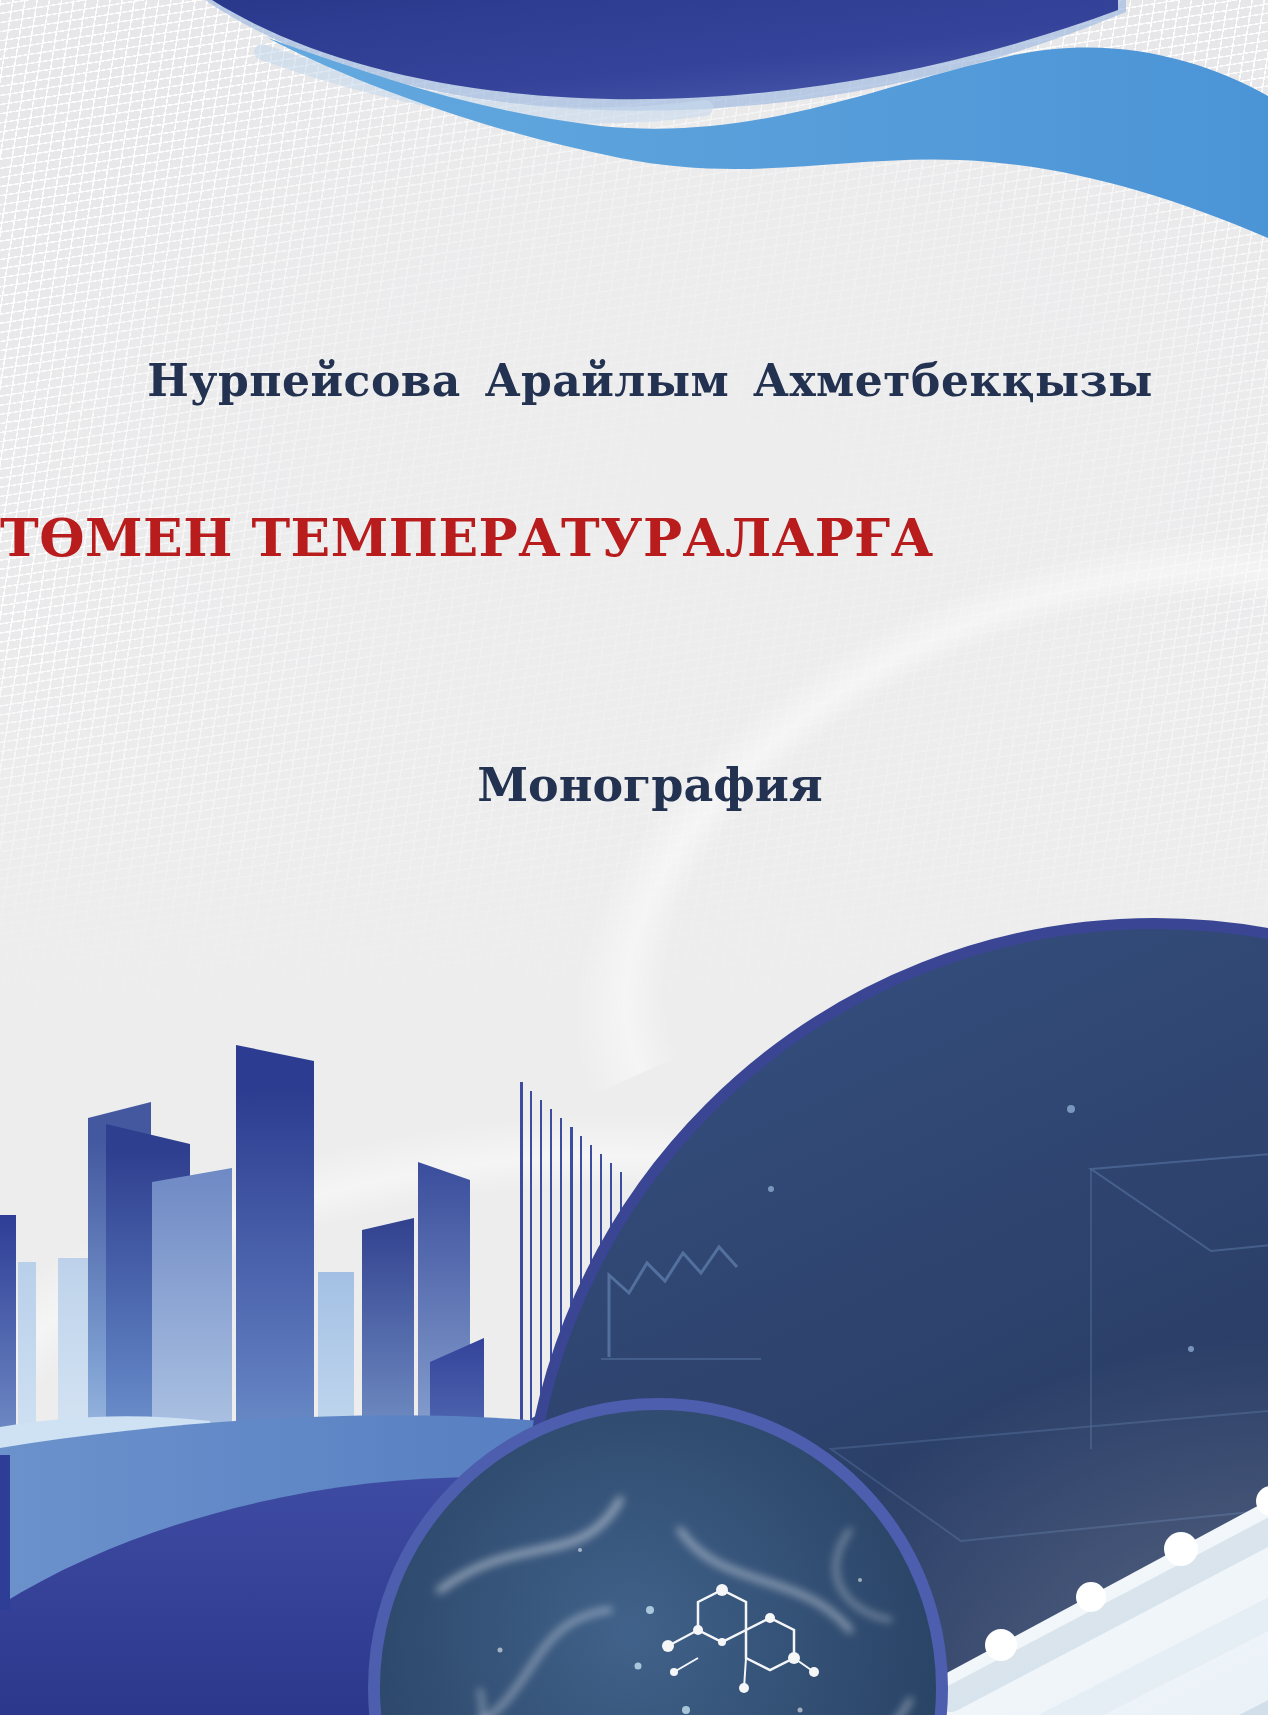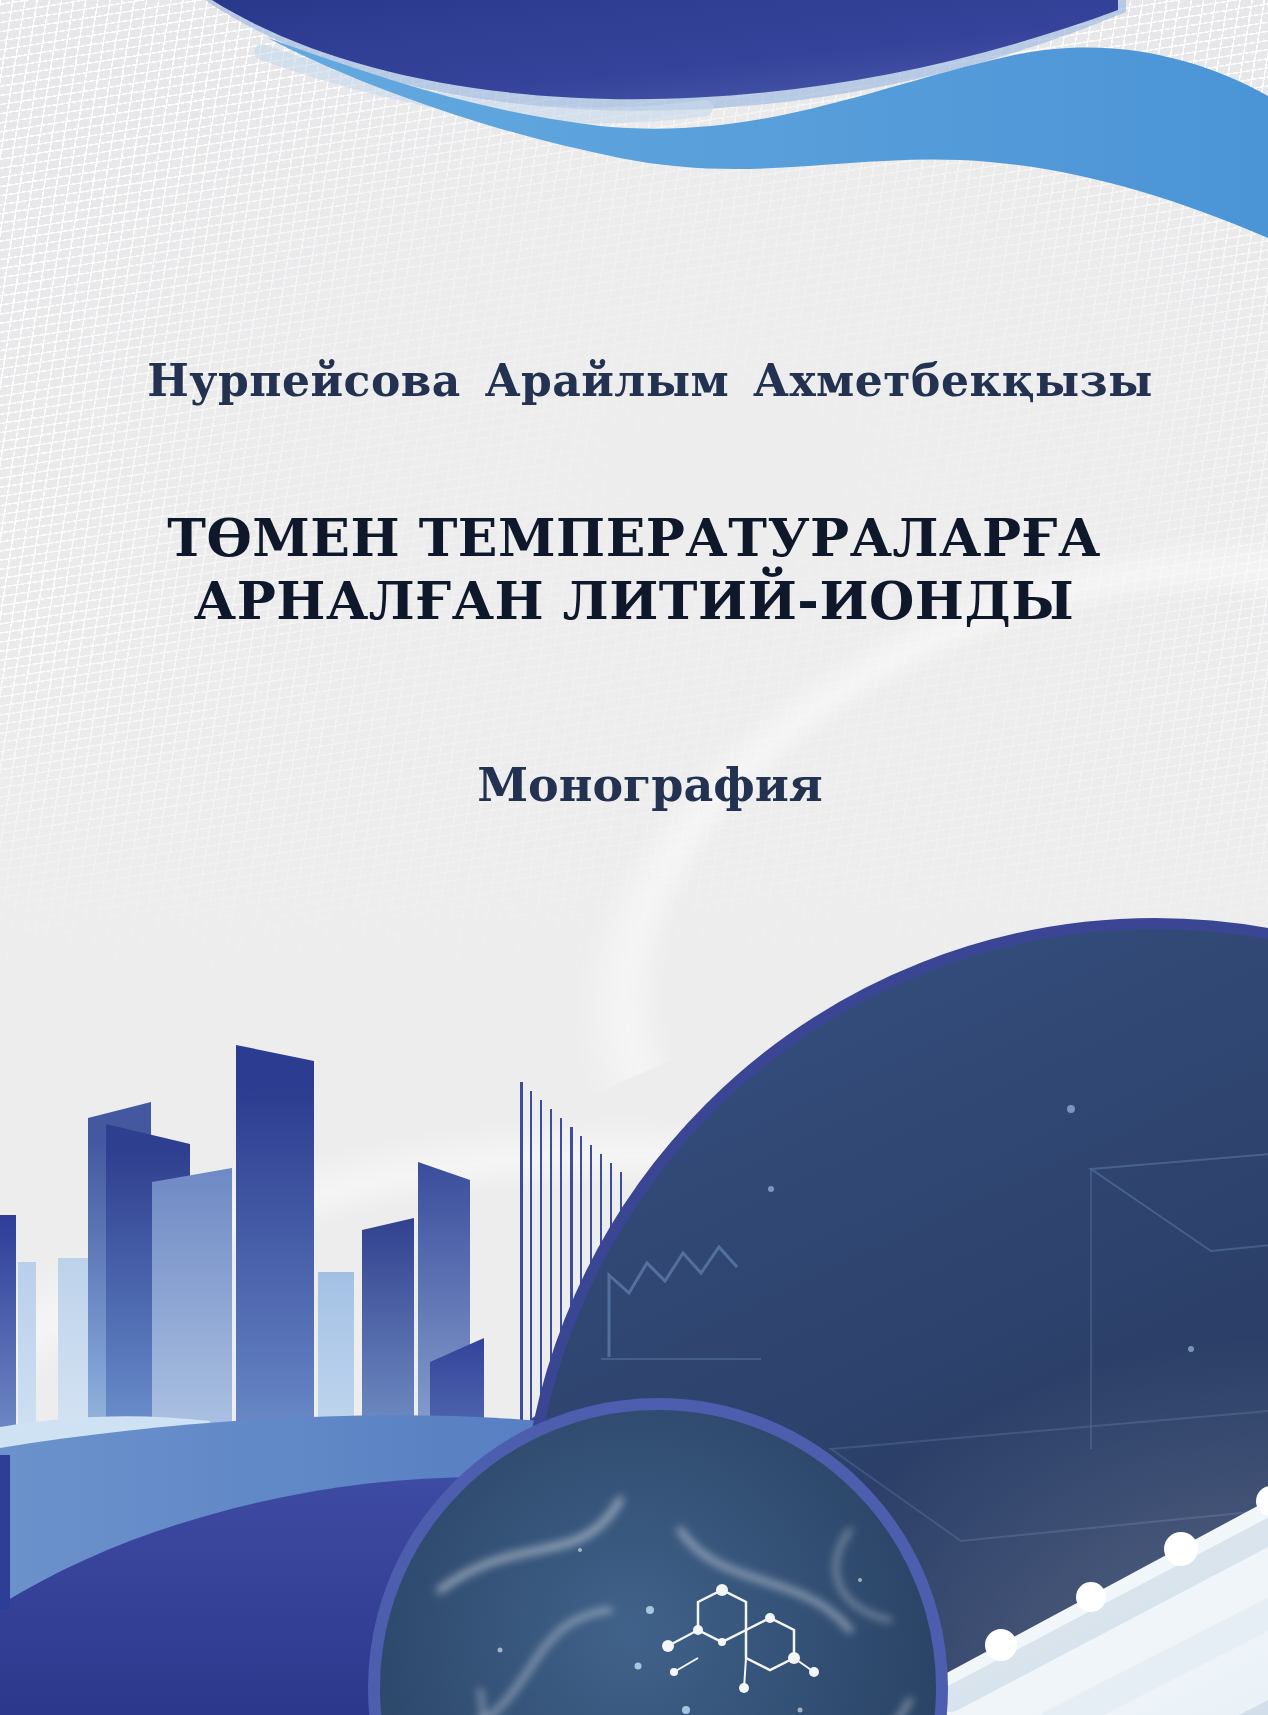--- a/index.html
+++ b/index.html
@@ -32,22 +32,22 @@
   
   .top-waves{position:absolute;left:0;top:0;width:1268px;height:480px;z-index:3;}
   
   .authors{
     position:absolute;left:16px;top:352px;width:100%;z-index:4;
     text-align:center;font-weight:bold;font-size:44px;line-height:58px;
     color:#233250;word-spacing:8px;letter-spacing:.5px;
   }
   .title{
     position:absolute;left:0;top:506px;width:100%;z-index:4;
-    text-align:center;font-weight:bold;font-size:52px;line-height:63px;
-    color:#0f172a;letter-spacing:.5px;
+    text-align:left;font-weight:bold;font-size:52px;line-height:63px;
+    color:#b91c1c;letter-spacing:.5px;
   }
   .subtitle{
     position:absolute;left:16px;top:758px;width:100%;z-index:4;
     text-align:center;font-weight:bold;font-size:46px;color:#233250;
   }
   
   .building{position:absolute;z-index:5;}
   .bl0a{left:0;top:1215px;width:16px;height:378px;background:linear-gradient(#2e3d96,#9cc0e4);}
   .bl0b{left:18px;top:1262px;width:18px;height:328px;background:linear-gradient(#b9d0ea,#e2eef9);}
   .b1{left:58px;top:1258px;width:40px;height:330px;background:linear-gradient(#bdd2ea,#e8f2fb);}
@@ -122,21 +122,20 @@
       C1170,196 1080,170 990,162
       C860,150 760,186 620,158
       C470,128 340,76 268,38 Z" fill="url(#gRibbon)"></path>
   </svg>
 
   <div class="authors">
     <div>Нурпейсова Арайлым Ахметбекқызы</div>
   </div>
   <div class="title">
     <div>ТӨМЕН ТЕМПЕРАТУРАЛАРҒА</div>
-    <div>АРНАЛҒАН ЛИТИЙ-ИОНДЫ</div>
   </div>
   <div class="subtitle">Монография</div>
 
   <div class="building bl0a"></div>
   <div class="building bl0b"></div>
   <div class="building b1"></div>
   <div class="building b2"></div>
   <div class="building b3"></div>
   <div class="building b4"></div>
   <div class="building b5"></div>

